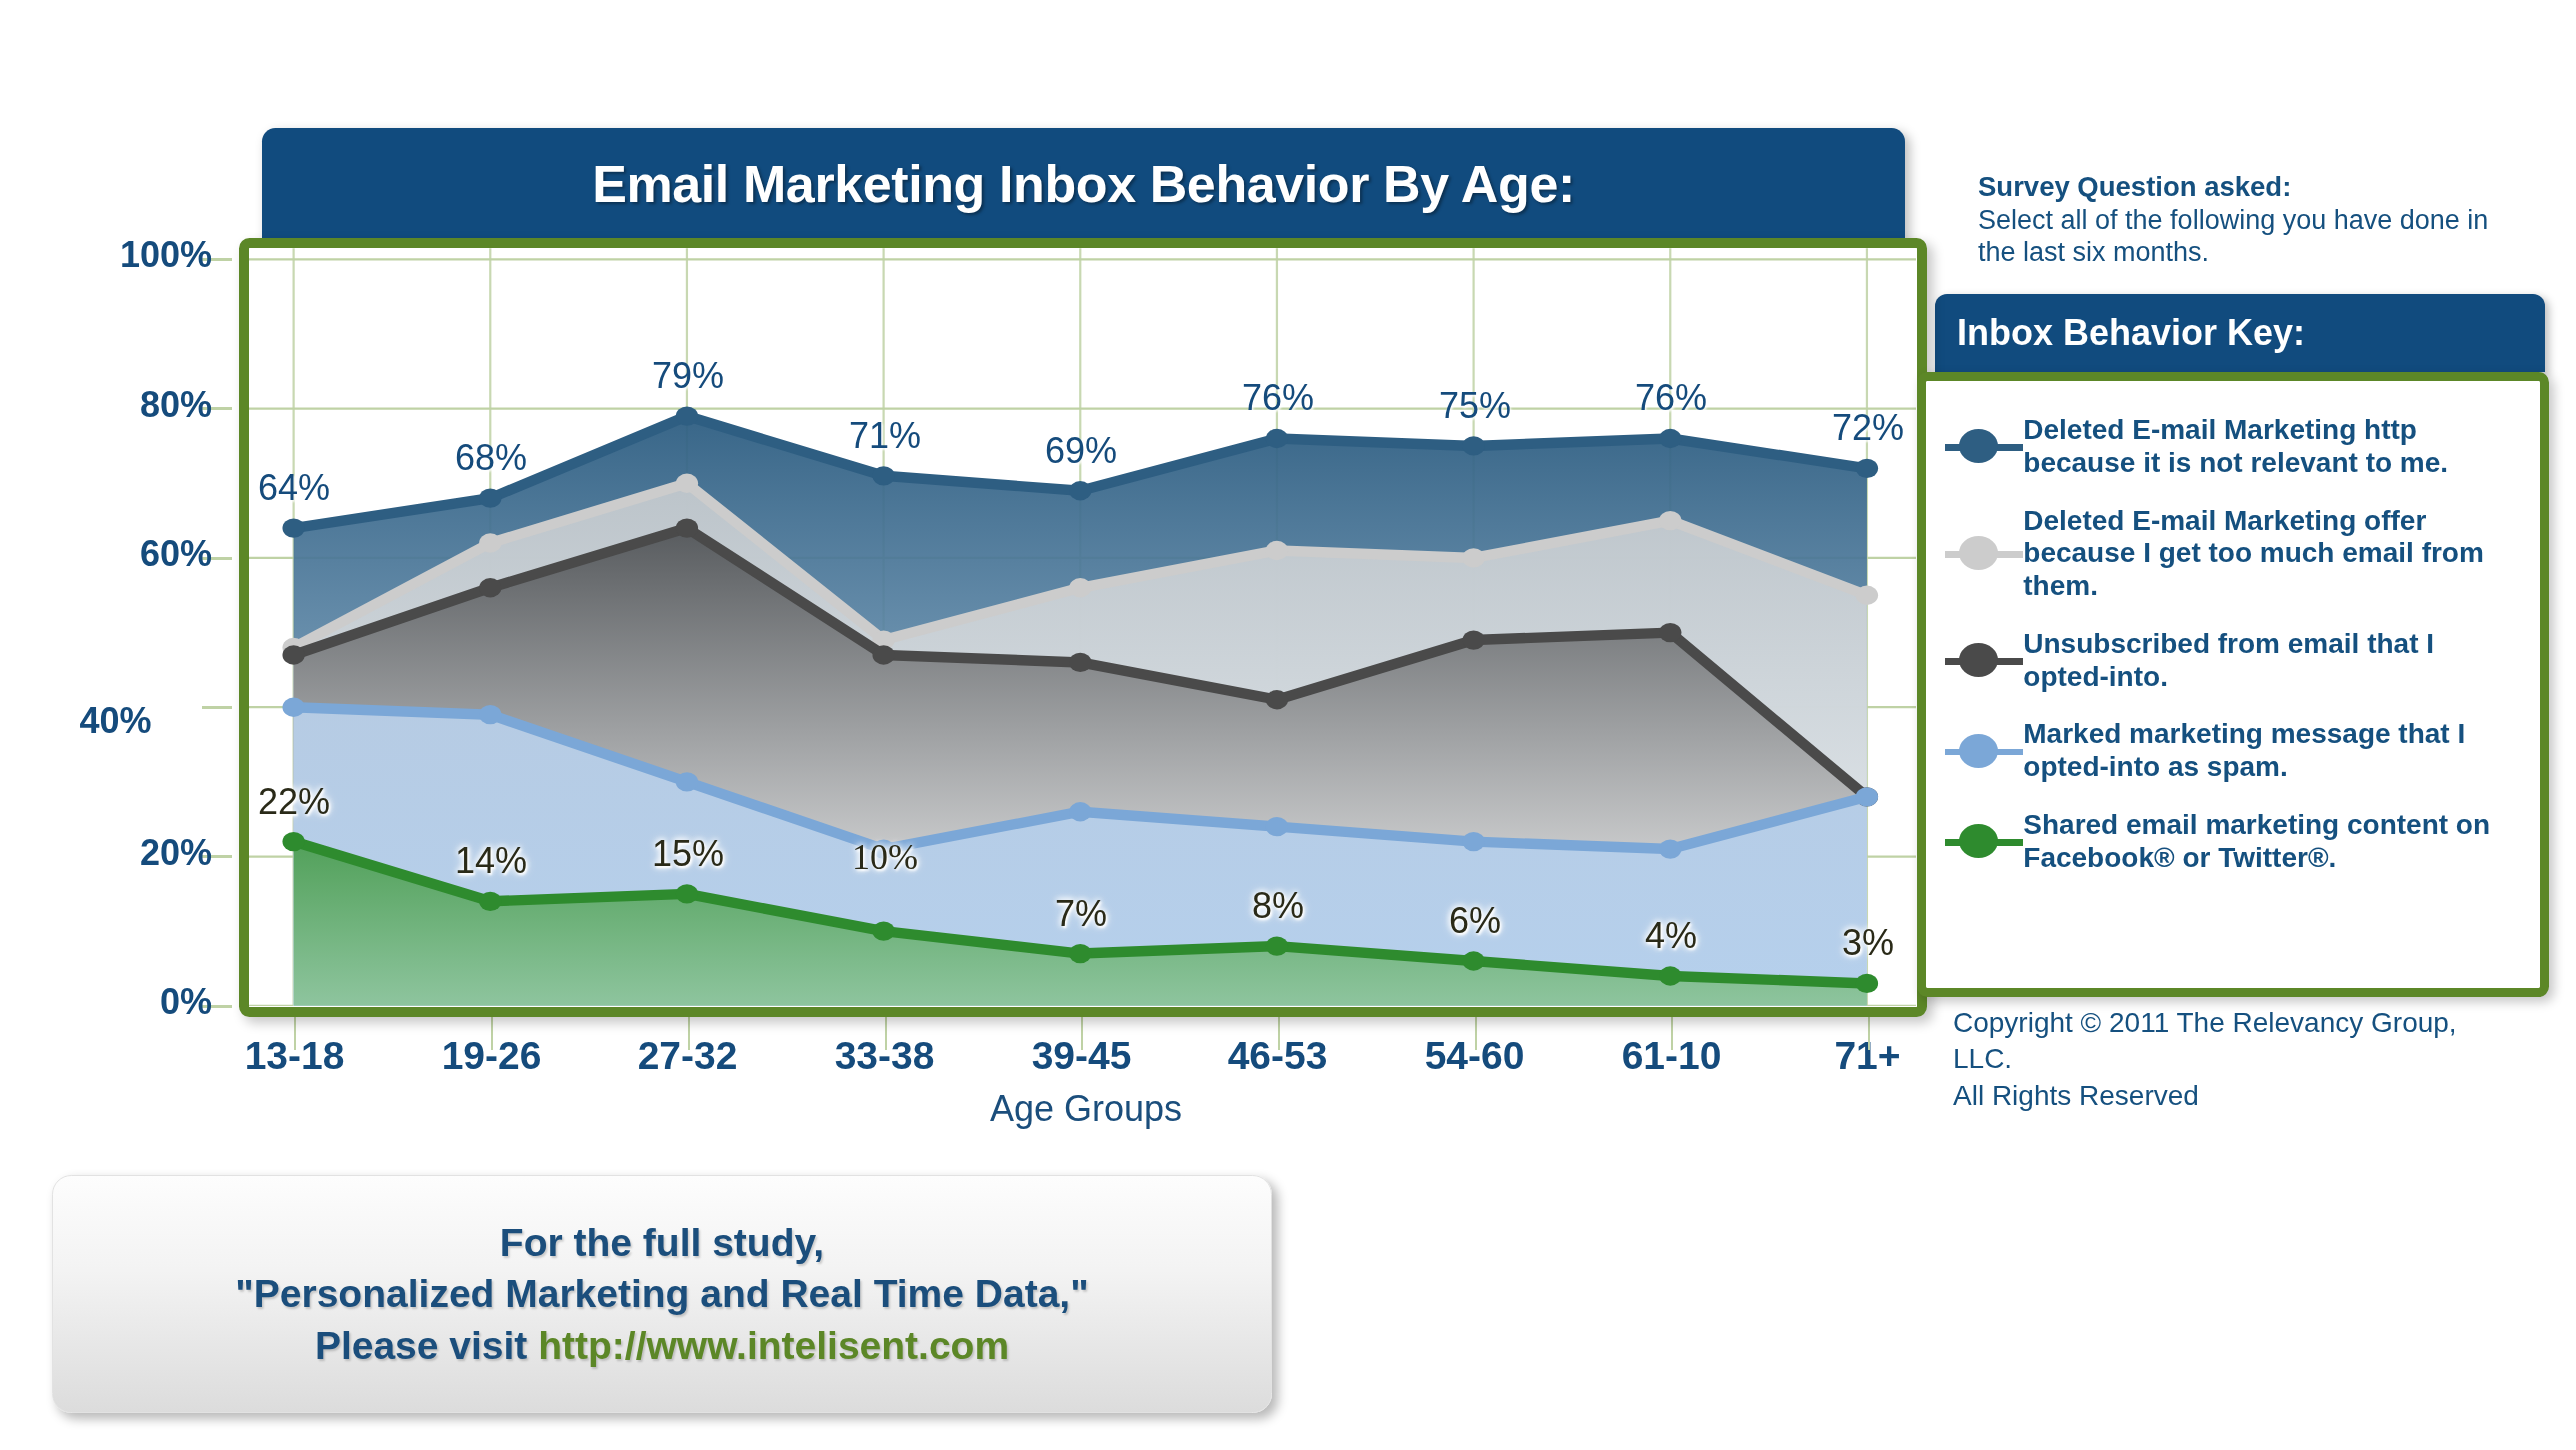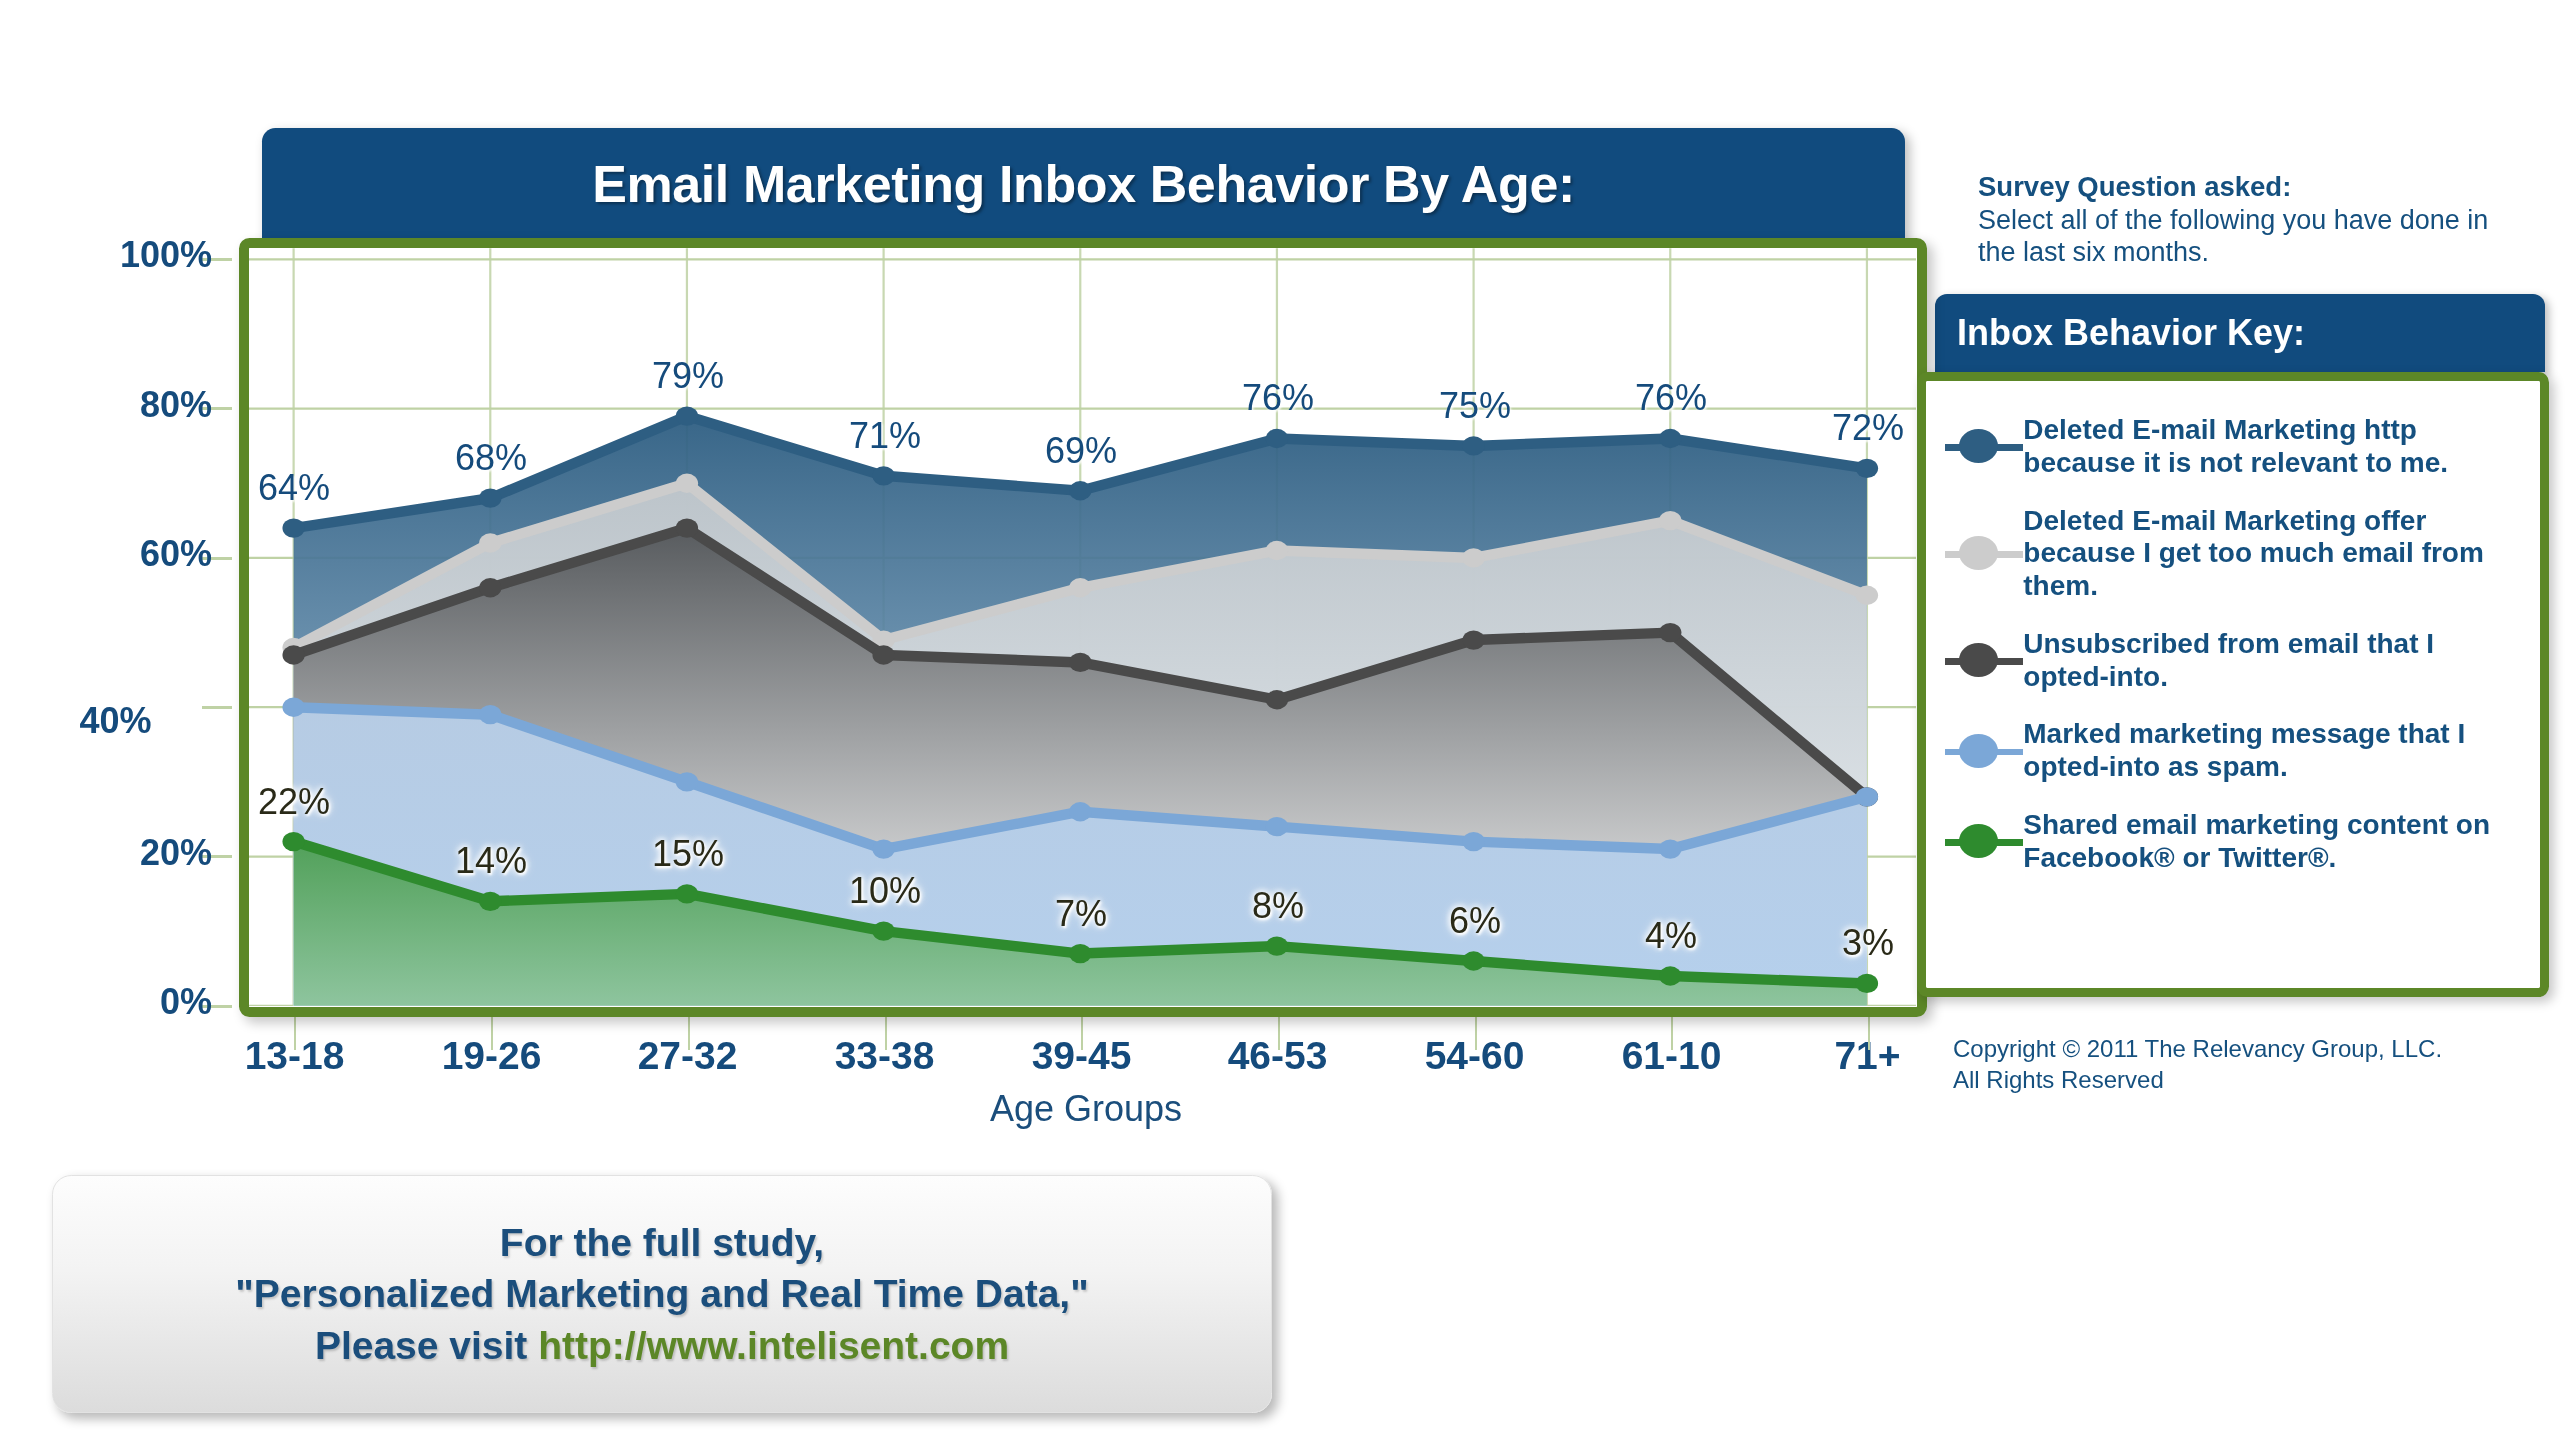--- a/index.html
+++ b/index.html
@@ -88,22 +88,22 @@
   .legend-marker .lm-line{
     position:absolute; left:0; top:20px; width:78px; height:6.7px;
   }
   .legend-marker .lm-dot{
     position:absolute; left:13.4px; top:5.2px; width:39px; height:34px; border-radius:50%;
   }
   .legend-text{ font-size:28px; font-weight:bold; color:#15507F; line-height:1.17; }
 
   
   .copyright{
-    position:absolute; left:1953px; top:1033px; width:565px; z-index:3;
-    color:#15507F; font-size:24px; line-height:1.3;
+    position:absolute; left:1953px; top:1005px; width:565px; z-index:3;
+    color:#15507F; font-size:28px; line-height:1.3;
   }
   .copyright span{ display:block; }
 
   
   .cta{
     position:absolute; left:52px; top:1175px; width:1220px; height:238px;
     border-radius:19.3px;
     background:linear-gradient(180deg,#FDFDFD 0%,#F3F3F3 40%,#DCDCDC 100%);
     box-shadow:5.2px 5.2px 11px rgba(0,0,0,0.28);
     display:flex; flex-direction:column; align-items:center; justify-content:center;
@@ -256,21 +256,21 @@
       <div class="dlabel" style="left: 688px; top: 397px;">79%</div>
       <div class="dlabel" style="left: 885px; top: 457px;">71%</div>
       <div class="dlabel" style="left: 1081px; top: 472px;">69%</div>
       <div class="dlabel" style="left: 1278px; top: 419px;">76%</div>
       <div class="dlabel" style="left: 1475px; top: 427px;">75%</div>
       <div class="dlabel" style="left: 1671px; top: 419px;">76%</div>
       <div class="dlabel" style="left: 1868px; top: 449px;">72%</div>
       <div class="dlabel dark" style="left: 294px; top: 823px;">22%</div>
       <div class="dlabel dark" style="left: 491px; top: 882px;">14%</div>
       <div class="dlabel dark" style="left: 688px; top: 875px;">15%</div>
-      <div class="dlabel dark" style="left: 885px; top: 912px;">10%</div>
+      <div class="dlabel dark" style="left: 885px; top: 878px; font-family: Liberation Serif, serif;">10%</div>
       <div class="dlabel dark" style="left: 1081px; top: 935px;">7%</div>
       <div class="dlabel dark" style="left: 1278px; top: 927px;">8%</div>
       <div class="dlabel dark" style="left: 1475px; top: 942px;">6%</div>
       <div class="dlabel dark" style="left: 1671px; top: 957px;">4%</div>
       <div class="dlabel dark" style="left: 1868px; top: 964px;">3%</div>
     </div>
 
   <div id="xtickwrap">
       <div class="xtick" style="left: 198px; top: 1034px;">13-18</div>
       <div class="xtick-mark" style="left: 294px; top: 1017px;"></div>

